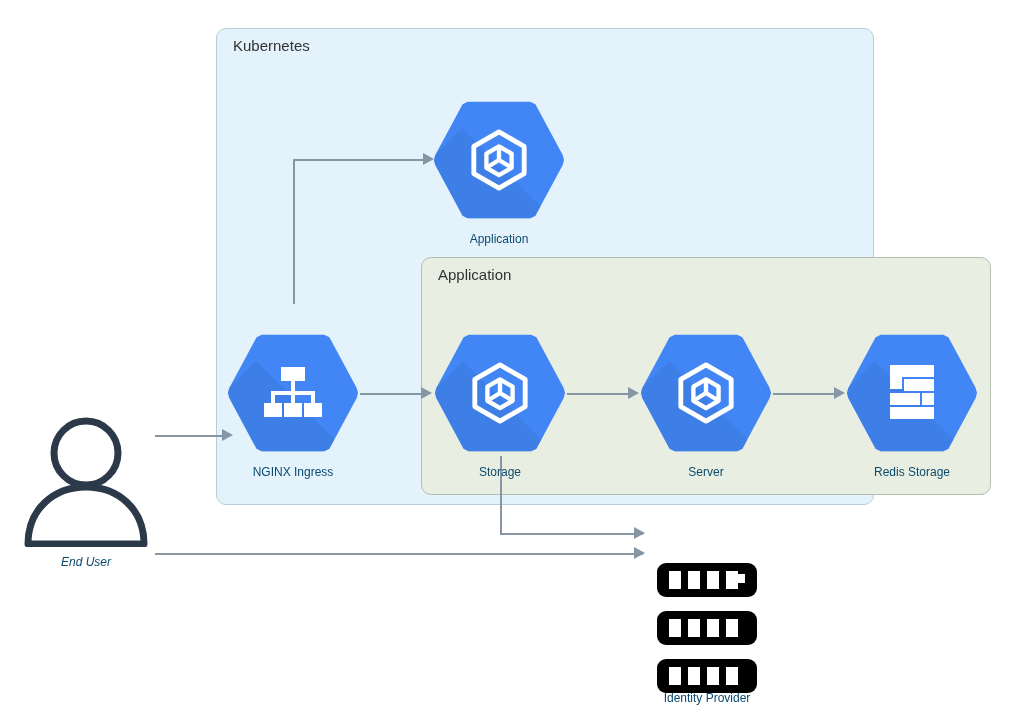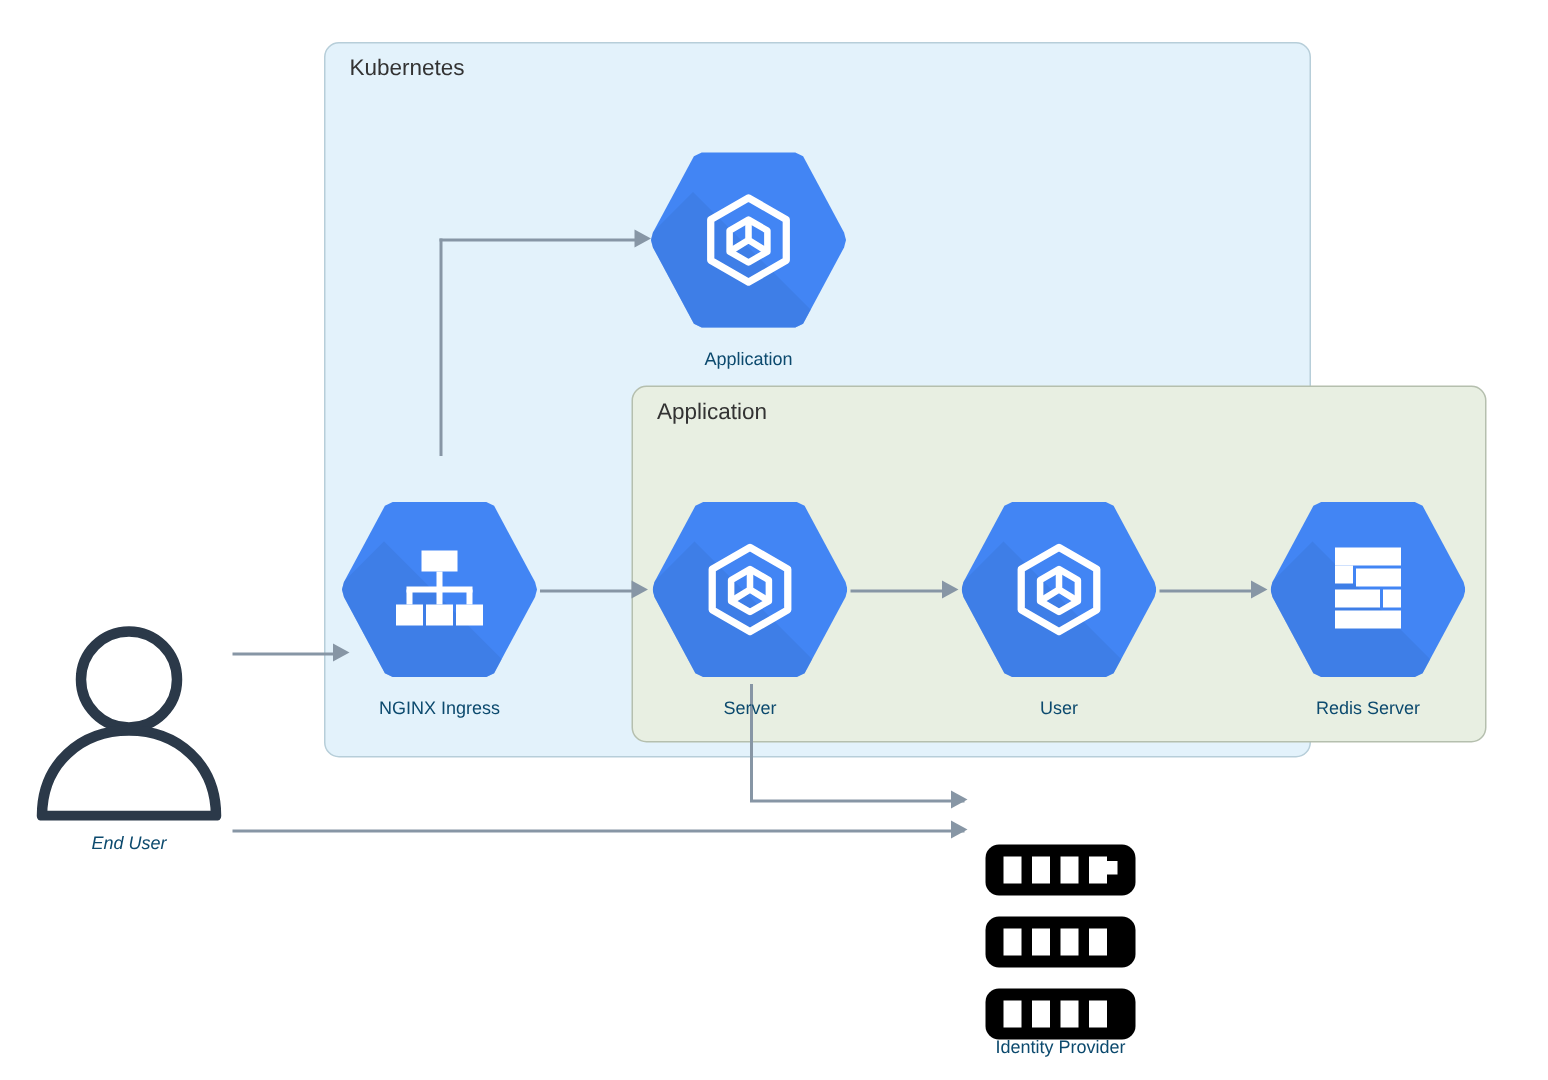--- a/index.html
+++ b/index.html
@@ -201,54 +201,54 @@
       <div class="hex-round"></div>
       <div class="hex-shadow"></div>
       <div class="hex-icon">
         <svg width="62" height="62" viewBox="0 0 64 64">
           <path d="M32 3 L58 18 L58 46 L32 61 L6 46 L6 18 Z" fill="none" stroke="#ffffff" stroke-width="5" stroke-linejoin="round"></path>
           <path d="M32 18 L45 25.5 L45 40 L32 47.5 L19 40 L19 25.5 Z" fill="none" stroke="#ffffff" stroke-width="4.5" stroke-linejoin="round"></path>
           <path d="M32 18 L32 32 M32 32 L45 40 M32 32 L19 40" fill="none" stroke="#ffffff" stroke-width="4.5" stroke-linejoin="round"></path>
         </svg>
       </div>
     </div>
-    <div class="node-label">Server</div>
+    <div class="node-label">Storage</div>
   </div>
 
   <div class="node" id="node-redis">
     <div class="hex-wrap">
       <div class="hex-round"></div>
       <div class="hex-shadow"></div>
       <div class="hex-icon">
         <svg width="62" height="62" viewBox="0 0 64 64">
           <path d="M32 3 L58 18 L58 46 L32 61 L6 46 L6 18 Z" fill="none" stroke="#ffffff" stroke-width="5" stroke-linejoin="round"></path>
           <path d="M32 18 L45 25.5 L45 40 L32 47.5 L19 40 L19 25.5 Z" fill="none" stroke="#ffffff" stroke-width="4.5" stroke-linejoin="round"></path>
           <path d="M32 18 L32 32 M32 32 L45 40 M32 32 L19 40" fill="none" stroke="#ffffff" stroke-width="4.5" stroke-linejoin="round"></path>
         </svg>
       </div>
     </div>
-    <div class="node-label">User</div>
+    <div class="node-label">Server</div>
   </div>
 
   <div class="node" id="node-redisstore">
     <div class="hex-wrap">
       <div class="hex-round"></div>
       <div class="hex-shadow"></div>
       <div class="hex-icon">
         <svg width="52" height="60" viewBox="0 0 52 60">
           <rect x="4" y="2" width="44" height="12" fill="#ffffff"></rect>
           <rect x="4" y="14" width="12" height="12" fill="#ffffff"></rect>
           <rect x="18" y="16" width="30" height="12" fill="#ffffff"></rect>
           <rect x="4" y="30" width="30" height="12" fill="#ffffff"></rect>
           <rect x="36" y="30" width="12" height="12" fill="#ffffff"></rect>
           <rect x="4" y="44" width="44" height="12" fill="#ffffff"></rect>
         </svg>
       </div>
     </div>
-    <div class="node-label">Redis Server</div>
+    <div class="node-label">Redis Storage</div>
   </div>
 
   <div class="node" id="node-enduser">
     <div>
       <svg width="128" height="134" viewBox="0 0 128 134">
         <circle cx="64" cy="40" r="32" fill="none" stroke="#2b3949" stroke-width="7"></circle>
         <path d="M6 131 C6 96 32 74 64 74 C96 74 122 96 122 131 Z" fill="none" stroke="#2b3949" stroke-width="7" stroke-linejoin="round"></path>
       </svg>
     </div>
     <div class="node-label">End User</div>

